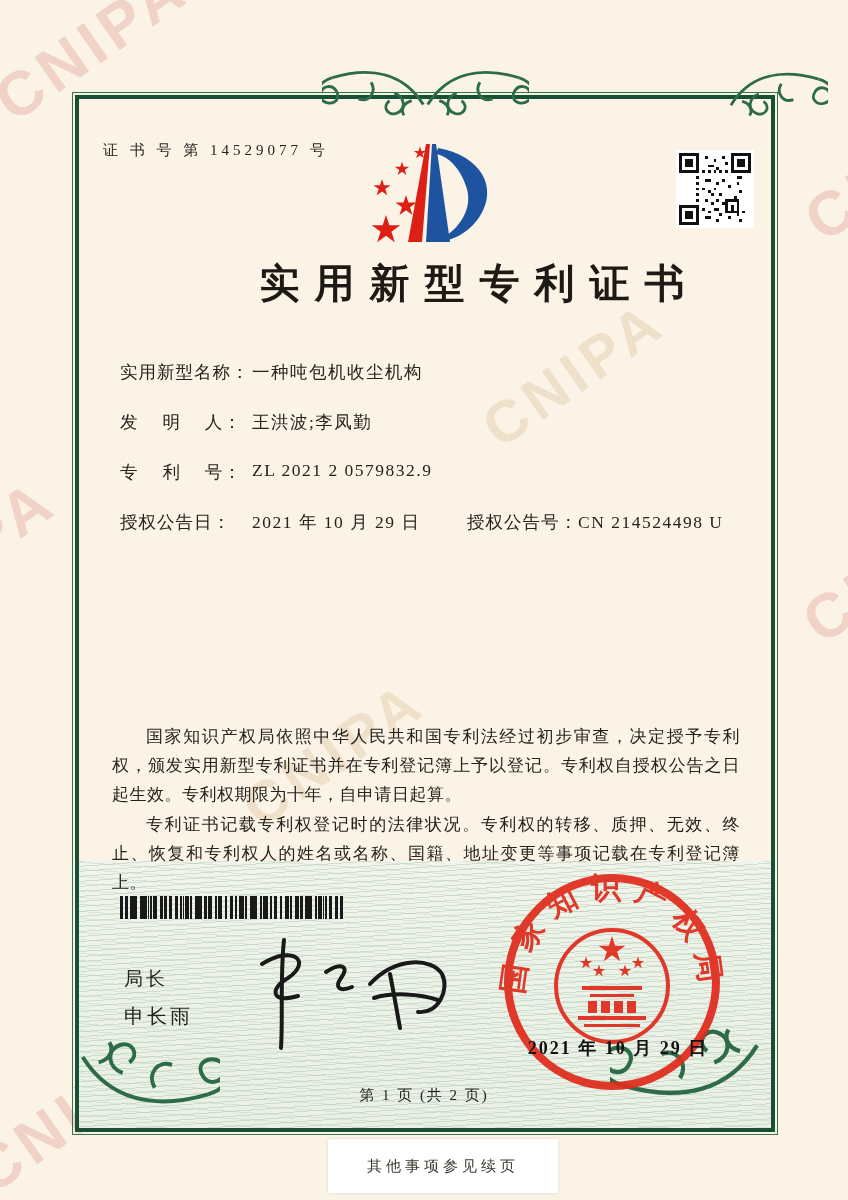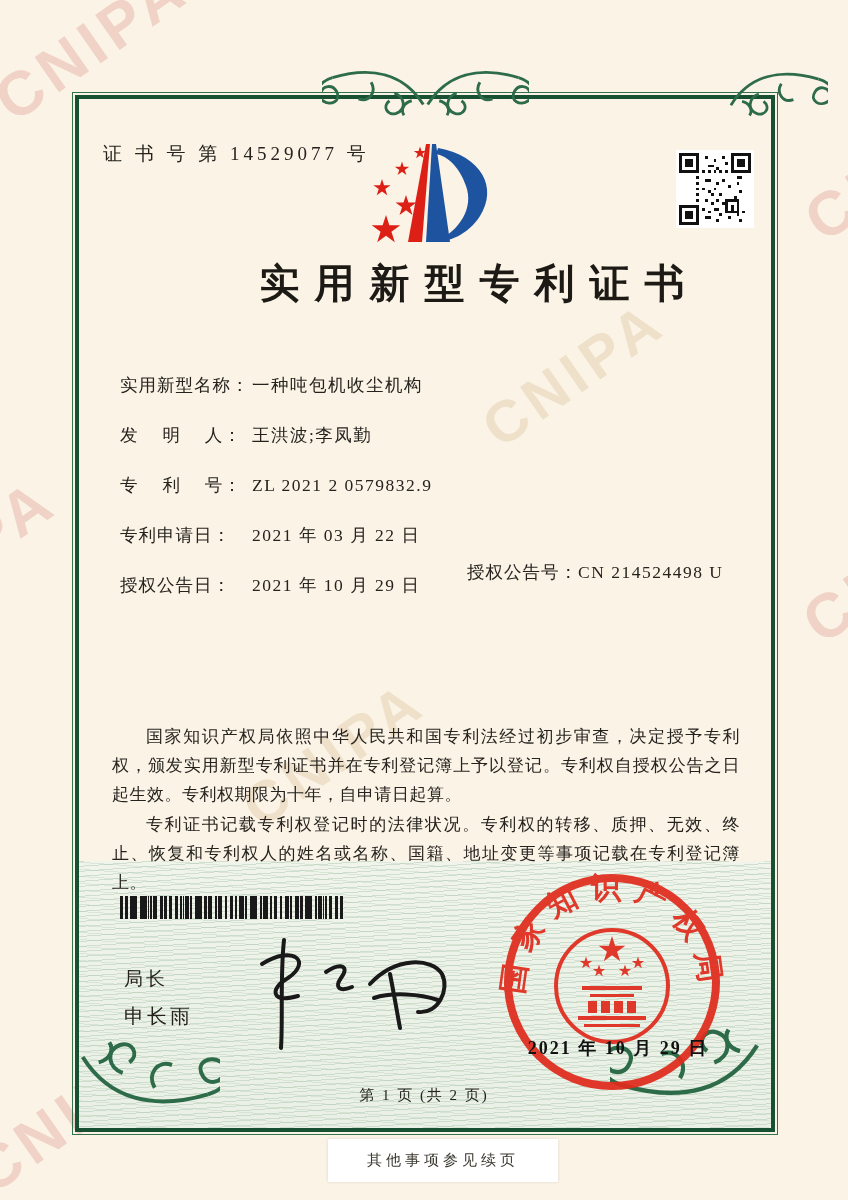--- a/index.html
+++ b/index.html
@@ -13,31 +13,31 @@
     position:absolute;font-weight:bold;letter-spacing:6px;
     transform:rotate(-35deg);pointer-events:none;user-select:none;
     font-family:"Liberation Sans","DejaVu Sans",sans-serif;
   }
   .wm-pink{color:rgba(231,183,172,0.55);font-size:62px;}
   .wm-tan{color:rgba(214,183,140,0.32);font-size:58px;}
 
   .frame{position:absolute;left:72px;top:92px;width:704px;height:1041px;border:1px solid #35724e;}
   .frame-inner{position:absolute;inset:2px;border:4px solid #175032;}
 
-  .cert-no{position:absolute;left:103px;top:141px;font-size:19px;letter-spacing:4px;}
+  .cert-no{position:absolute;left:103px;top:141px;font-size:15px;letter-spacing:4px;}
 
   .logo{position:absolute;left:356px;top:136px;}
   .qr{position:absolute;left:676px;top:150px;width:78px;height:78px;background:#fff;padding:3px;box-sizing:border-box;}
   .qr svg{width:100%;height:100%;display:block;}
 
   .title{position:absolute;left:0;top:256px;width:848px;text-align:center;
     font-size:40px;font-weight:bold;letter-spacing:15px;text-indent:15px;color:#1d1a16;padding-left:48px;}
 
   .fields{position:absolute;left:120px;top:360px;width:620px;font-size:17.5px;}
-  .frow{height:50px;display:flex;align-items:center;position:relative;}
+  .frow{height:50px;display:flex;align-items:flex-start;position:relative;}
   .flabel{display:inline-block;min-width:132px;letter-spacing:1px;white-space:pre;}
   .fvalue{letter-spacing:1.5px;}
   .grant-right{position:absolute;left:336px;top:0;}
 
   .paras{position:absolute;left:112px;top:722px;width:628px;font-size:17px;line-height:1.72;text-align:justify;}
   .paras p{margin:0;text-indent:2em;letter-spacing:0.5px;}
 
   .lower{position:absolute;left:77px;top:861px;width:694px;height:268px;
     background:
       repeating-linear-gradient(176deg, rgba(167,196,170,0.45) 0 1px, rgba(0,0,0,0) 1px 5px),
@@ -55,21 +55,21 @@
   .signer-title{position:absolute;left:124px;top:966px;font-size:19px;letter-spacing:3px;}
   .signer-name{position:absolute;left:124px;top:1003px;font-size:20px;letter-spacing:3px;}
   .signature{position:absolute;left:228px;top:922px;}
 
   .seal{position:absolute;left:498px;top:868px;width:228px;height:228px;opacity:0.93;}
   .seal-date{position:absolute;left:518px;top:1036px;width:200px;text-align:center;
     font-size:18px;letter-spacing:2px;color:#111;font-weight:bold;}
 
   .page-num{position:absolute;left:0;top:1086px;width:848px;text-align:center;font-size:15px;letter-spacing:2px;}
 
-  .cont-box{position:absolute;left:328px;top:1139px;width:230px;height:43px;background:#fff;
+  .cont-box{position:absolute;left:328px;top:1139px;width:230px;height:54px;background:#fff;
     box-shadow:0 0 3px rgba(0,0,0,0.12);display:flex;align-items:center;justify-content:center;
     font-size:15px;letter-spacing:4px;color:#3a382f;}
 
   .orn{position:absolute;pointer-events:none;}
 </style>
 </head>
 <body>
 
 <svg width="0" height="0" style="position:absolute">
   <defs>
@@ -202,24 +202,20 @@
     </div>
   <div class="frow">
       <span class="flabel">发　 明 　人：</span>
       <span class="fvalue">王洪波;李凤勤</span>
     </div>
   <div class="frow">
       <span class="flabel">专　 利 　号：</span>
       <span class="fvalue">ZL 2021 2 0579832.9</span>
     </div>
   <div class="frow">
-      <span class="flabel">专利申请日：</span>
-      <span class="fvalue">2021 年 03 月 22 日</span>
-    </div>
-  <div class="frow">
     <span class="flabel">授权公告日：</span>
       <span class="fvalue">2021 年 10 月 29 日</span>
     <span class="grant-right"><span class="flabel" style="min-width:0;margin-left:11px;">授权公告号：</span><span class="fvalue">CN 214524498 U</span></span>
   </div>
 </div>
 
 <div class="paras">
   <p>国家知识产权局依照中华人民共和国专利法经过初步审查，决定授予专利权，颁发实用新型专利证书并在专利登记簿上予以登记。专利权自授权公告之日起生效。专利权期限为十年，自申请日起算。</p>
   <p>专利证书记载专利权登记时的法律状况。专利权的转移、质押、无效、终止、恢复和专利权人的姓名或名称、国籍、地址变更等事项记载在专利登记簿上。</p>
 </div>

